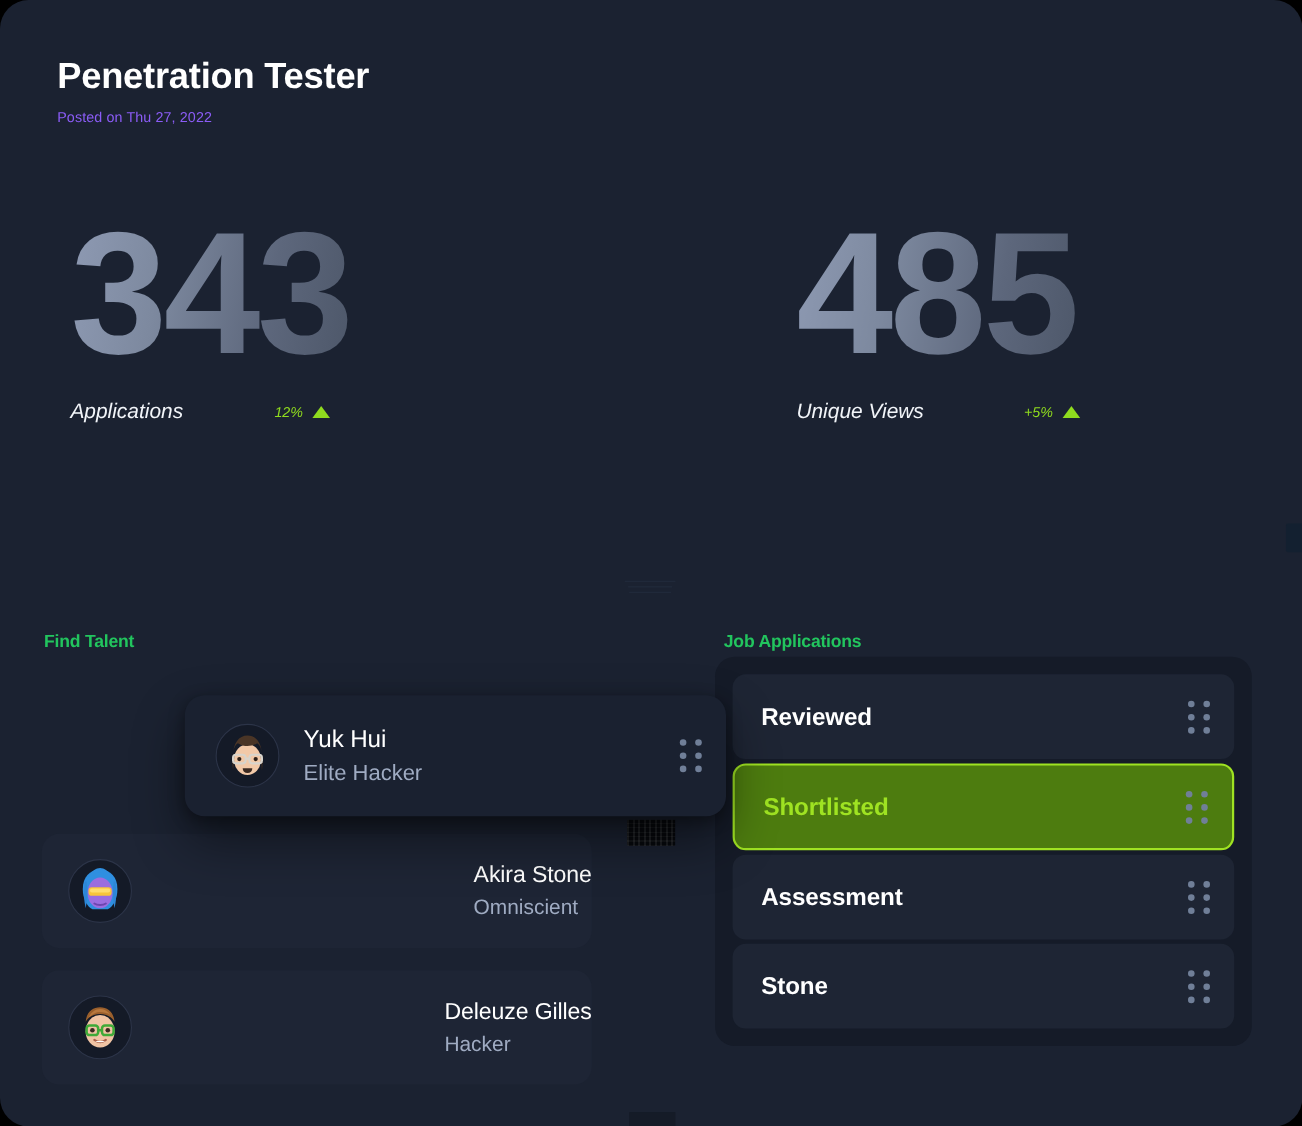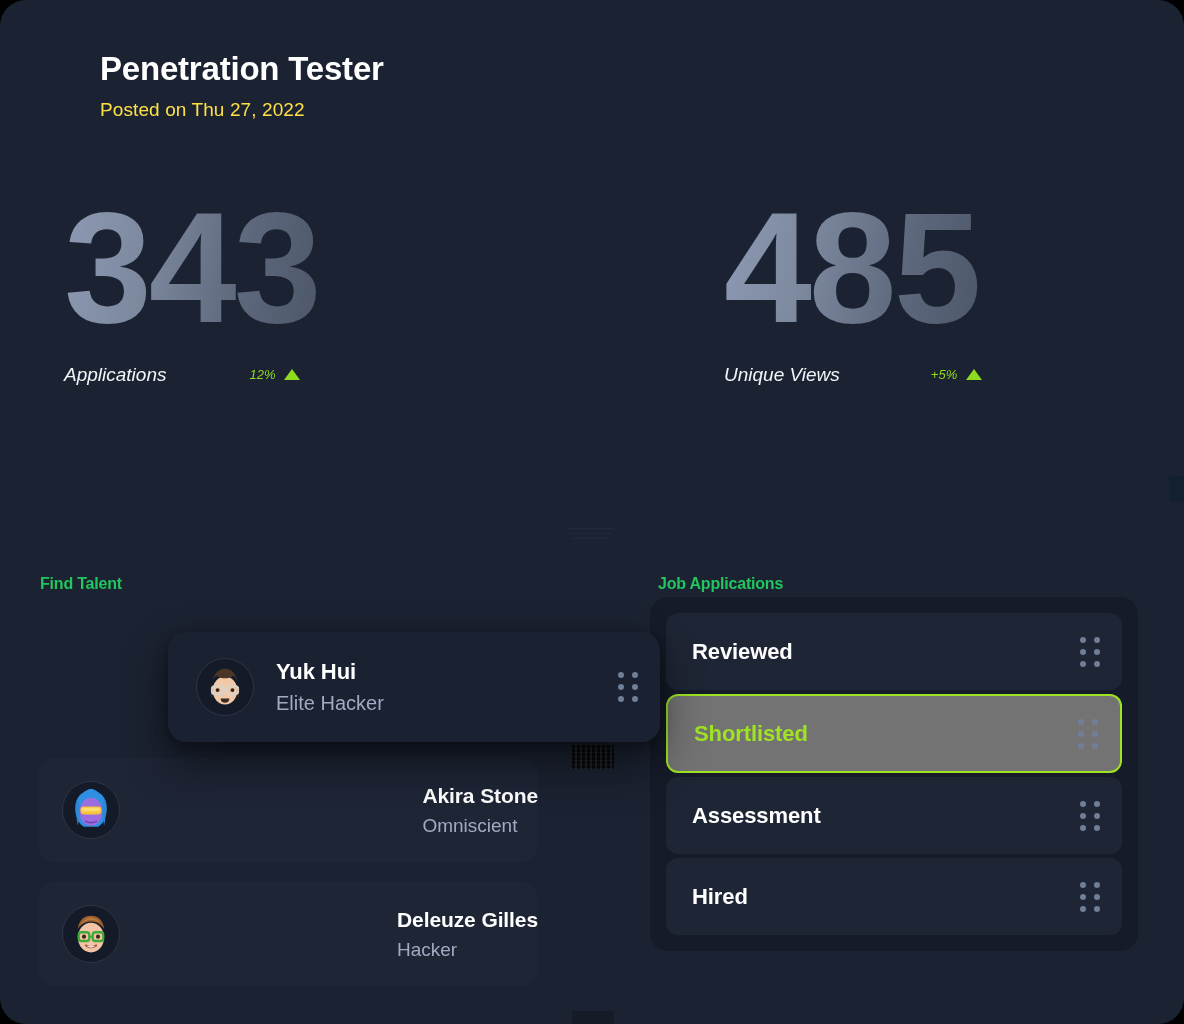--- a/index.html
+++ b/index.html
@@ -16,33 +16,33 @@
   #app {
     position: relative;
     width: 1184px;
     height: 1024px;
     background: #1b2231;
     border-radius: 26px;
     overflow: hidden;
   }
 
   
-  .header { position: absolute; left: 52px; top: 50px; margin-left: 48px; }
+  .header { position: absolute; left: 52px; top: 50px; }
   .job-title {
     font-size: 33px;
     font-weight: 700;
     color: #ffffff;
     letter-spacing: -0.2px;
     line-height: 1.15;
   }
   .job-posted {
     margin-top: 11px;
-    font-size: 19px;
+    font-size: 13px;
     font-weight: 400;
-    color: #fde047;
+    color: #8b5cf6;
     letter-spacing: 0.1px;
   }
 
   
   .stats-row {
     position: absolute;
     left: 0; top: 200px;
     width: 1124px;
     height: 250px;
   }
@@ -144,21 +144,21 @@
     width: 100%; height: 100%;
     display: flex;
     align-items: center;
     justify-content: center;
     font-size: 40px;
     line-height: 1;
   }
   .talent-meta { margin-left: 20px; }
   .talent-name {
     font-size: 21px;
-    font-weight: 700;
+    font-weight: 400;
     color: #ffffff;
     letter-spacing: -0.1px;
   }
   .talent-role {
     margin-top: 7px;
     font-size: 19px;
     font-weight: 400;
     color: #9fabc2;
   }
 
@@ -217,21 +217,21 @@
   }
   .app-item:last-child { margin-bottom: 0; }
   .app-label {
     font-size: 22px;
     font-weight: 700;
     color: #ffffff;
     letter-spacing: -0.1px;
   }
   .app-item.active {
     border: 2px solid #9fe322;
-    background: #737373;
+    background: #4d7c0f;
     height: 79px;
   }
   .app-item.active .app-label { color: #9fe322; }
 
   
   .artifact { position: absolute; pointer-events: none; }
   .artifact-lines {
     left: 568px; top: 528px;
     width: 46px; height: 14px;
   }
@@ -419,21 +419,21 @@
         <i></i>
           <i></i>
           <i></i>
           <i></i>
           <i></i>
           <i></i>
       </span>
     </div>
 
     <div class="app-item">
-      <span class="app-label">Hired</span>
+      <span class="app-label">Stone</span>
       <span class="drag-handle">
         <i></i>
           <i></i>
           <i></i>
           <i></i>
           <i></i>
           <i></i>
       </span>
     </div>
 

